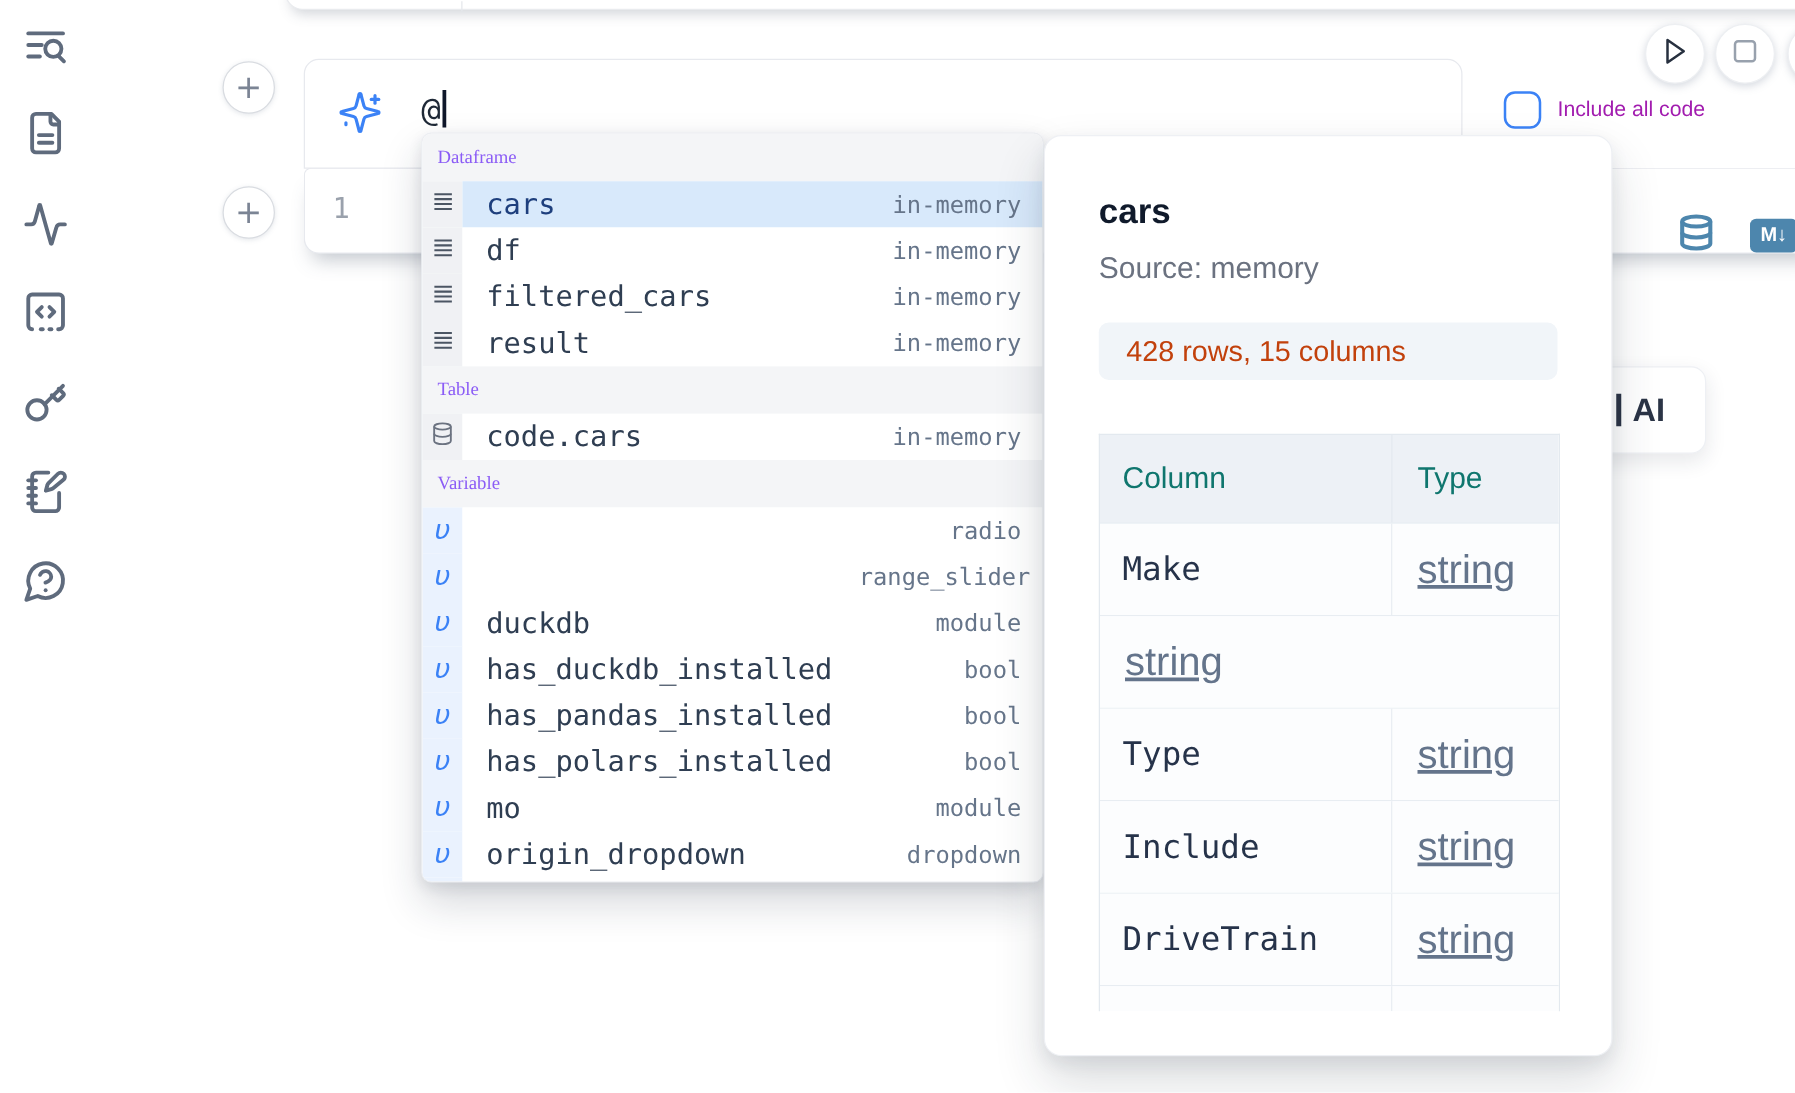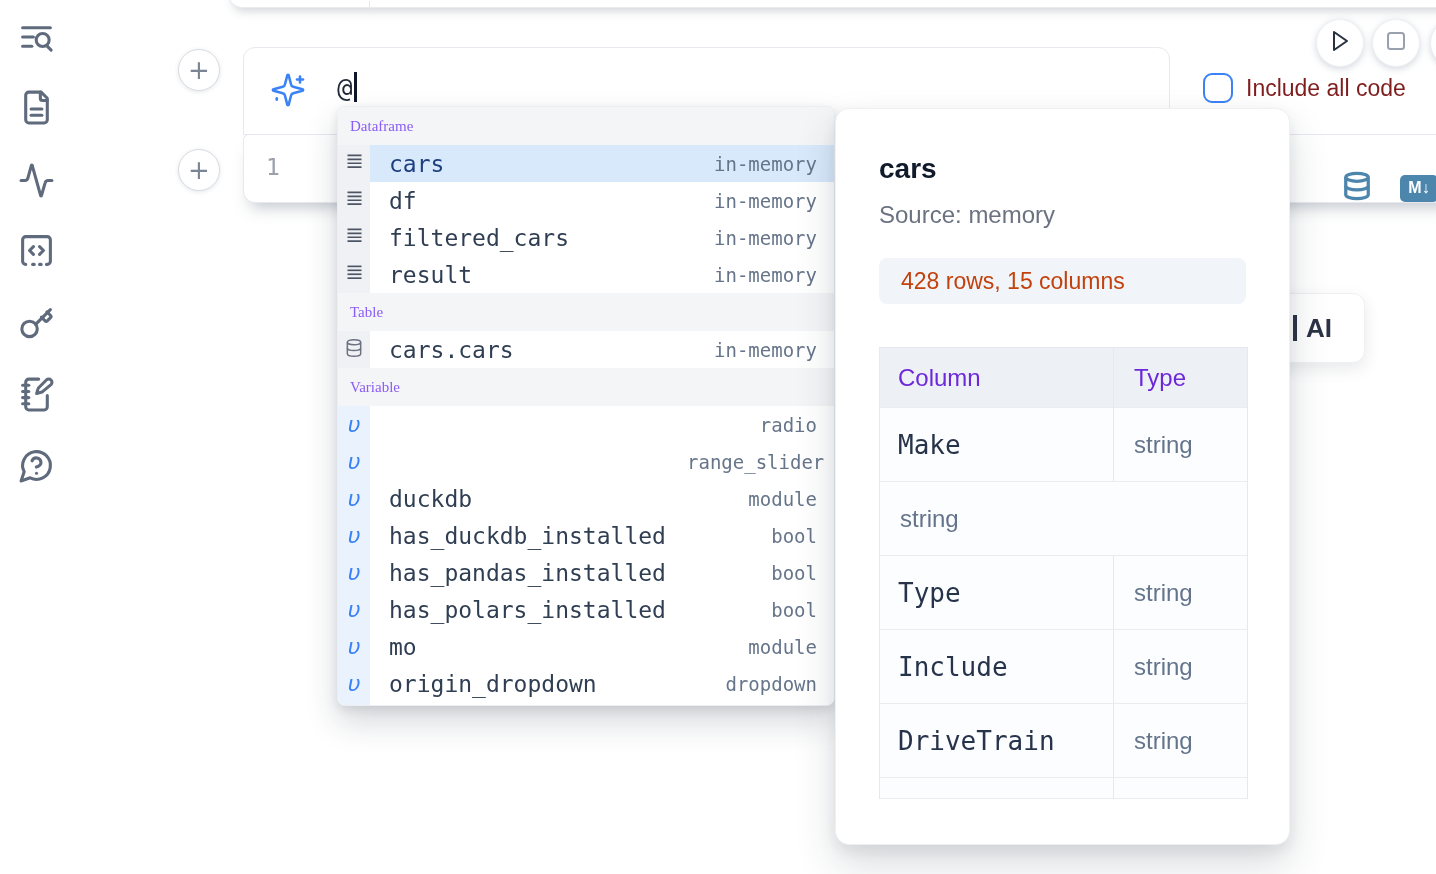--- a/index.html
+++ b/index.html
@@ -51,21 +51,21 @@
   
   .circle-btn { width:48px; height:48px; border-radius:50%; background:#fff;
     border:1px solid #edeff2; box-shadow:0 2px 7px rgba(100,116,139,.28);
     display:flex; align-items:center; justify-content:center; cursor:pointer; z-index:3; }
   .circle-btn svg { fill:none; stroke-linejoin:round; }
 
   
   #include-row { left:1203px; top:73px; display:flex; align-items:center; gap:13px; z-index:3; }
   #include-checkbox { width:30px; height:30px; border:2.5px solid #3b82f6; border-radius:9px;
     background:#fff; cursor:pointer; }
-  #include-label { font-size:23px; color:#7f1d1d; }
+  #include-label { font-size:17px; color:#a21caf; }
 
   
   #ac-popup { left:337px; top:106px; width:498px; height:600px; background:#fff;
     border-radius:8px; overflow:hidden; z-index:4;
     box-shadow:0 4px 10px rgba(30,41,59,.10), 0 16px 32px rgba(30,41,59,.18);
     border:1px solid #eceef2; }
   .ac-header { height:38px; line-height:38px; background:#f4f5f7; color:#8b5cf6;
     font-size:15px; padding-left:12px; font-family:Liberation Serif, serif; }
   .ac-row { height:37px; display:flex; align-items:stretch; cursor:pointer; }
   .ac-gutter { width:32px; flex:none; display:flex; align-items:center; justify-content:center; }
@@ -90,27 +90,27 @@
   #pv-source { font-size:24px; color:#6b7280; margin-top:16px; }
   #pv-shape { margin-top:29px; height:46px; background:#f1f5f9; border-radius:8px;
     font-size:23px; color:#c2410c; line-height:46px; padding-left:22px; }
   #pv-table { margin-top:43px; width:369px; max-height:462px; overflow:hidden;
     border:1px solid #e3e9ef; border-bottom:none; }
   .pv-tr { display:flex; border-bottom:1px solid #e8edf2; }
   .pv-th, .pv-td { overflow:hidden; white-space:nowrap; }
   .pv-col0 { width:234px; border-right:1px solid #e3e9ef; }
   .pv-col1 { flex:1; }
   .pv-head { background:#edf1f6; }
-  .pv-th { height:59px; display:flex; align-items:center; font-size:24px; color:#6d28d9; }
+  .pv-th { height:70px; display:flex; align-items:center; font-size:24px; color:#0f766e; }
   .pv-td { height:73px; display:flex; align-items:center; }
   .pv-tr.partial .pv-td { height:20px; }
   .pv-head .pv-col0 { padding-left:18px; } .pv-head .pv-col1 { padding-left:20px; }
   .pv-body .pv-col0 { padding-left:18px; font-family:"DejaVu Sans Mono", monospace;
     font-size:26px; color:#26334a; background:#fcfdfe; }
-  .pv-body .pv-col1 { padding-left:20px; font-size:24px; color:#64748b; background:#fcfdfe; }
+  .pv-body .pv-col1 { padding-left:20px; font-size:32px; color:#64748b; background:#fcfdfe;text-decoration:underline; }
 
   
   #ai-float-btn { left:1120px; top:293px; width:245px; height:70px; background:#fff;
     border:1px solid #eef0f4; border-radius:12px; z-index:4; cursor:pointer;
     box-shadow:0 6px 16px rgba(30,41,59,.10);
     display:flex; align-items:center; justify-content:flex-end; padding-right:32px; }
   #ai-float-label { font-size:26px; font-weight:bold; color:#2b3446; }
   #ai-float-stem { width:4px; height:26px; background:#2b3446; margin-right:9px; }
 </style>
 </head>
@@ -288,21 +288,21 @@
       <div class="ac-header">Table</div>
       <div class="ac-row">
         <div class="ac-gutter g-gray">
           <span class="tbl-icon"><svg viewBox="0 0 24 24">
               <ellipse cx="12" cy="5" rx="8" ry="3"></ellipse>
               <path d="M4 5v14a8 3 0 0 0 16 0V5"></path>
               <path d="M4 12a8 3 0 0 0 16 0"></path>
             </svg></span>
         </div>
         <div class="ac-main">
-          <span class="ac-name">cars.cars</span>
+          <span class="ac-name">code.cars</span>
           <span class="ac-type">in-memory</span>
         </div>
       </div>
       <div class="ac-header">Variable</div>
       <div class="ac-row">
         <div class="ac-gutter g-blue">
           <span class="var-icon">υ</span>
         </div>
         <div class="ac-main">
           <span class="ac-type">radio</span>

